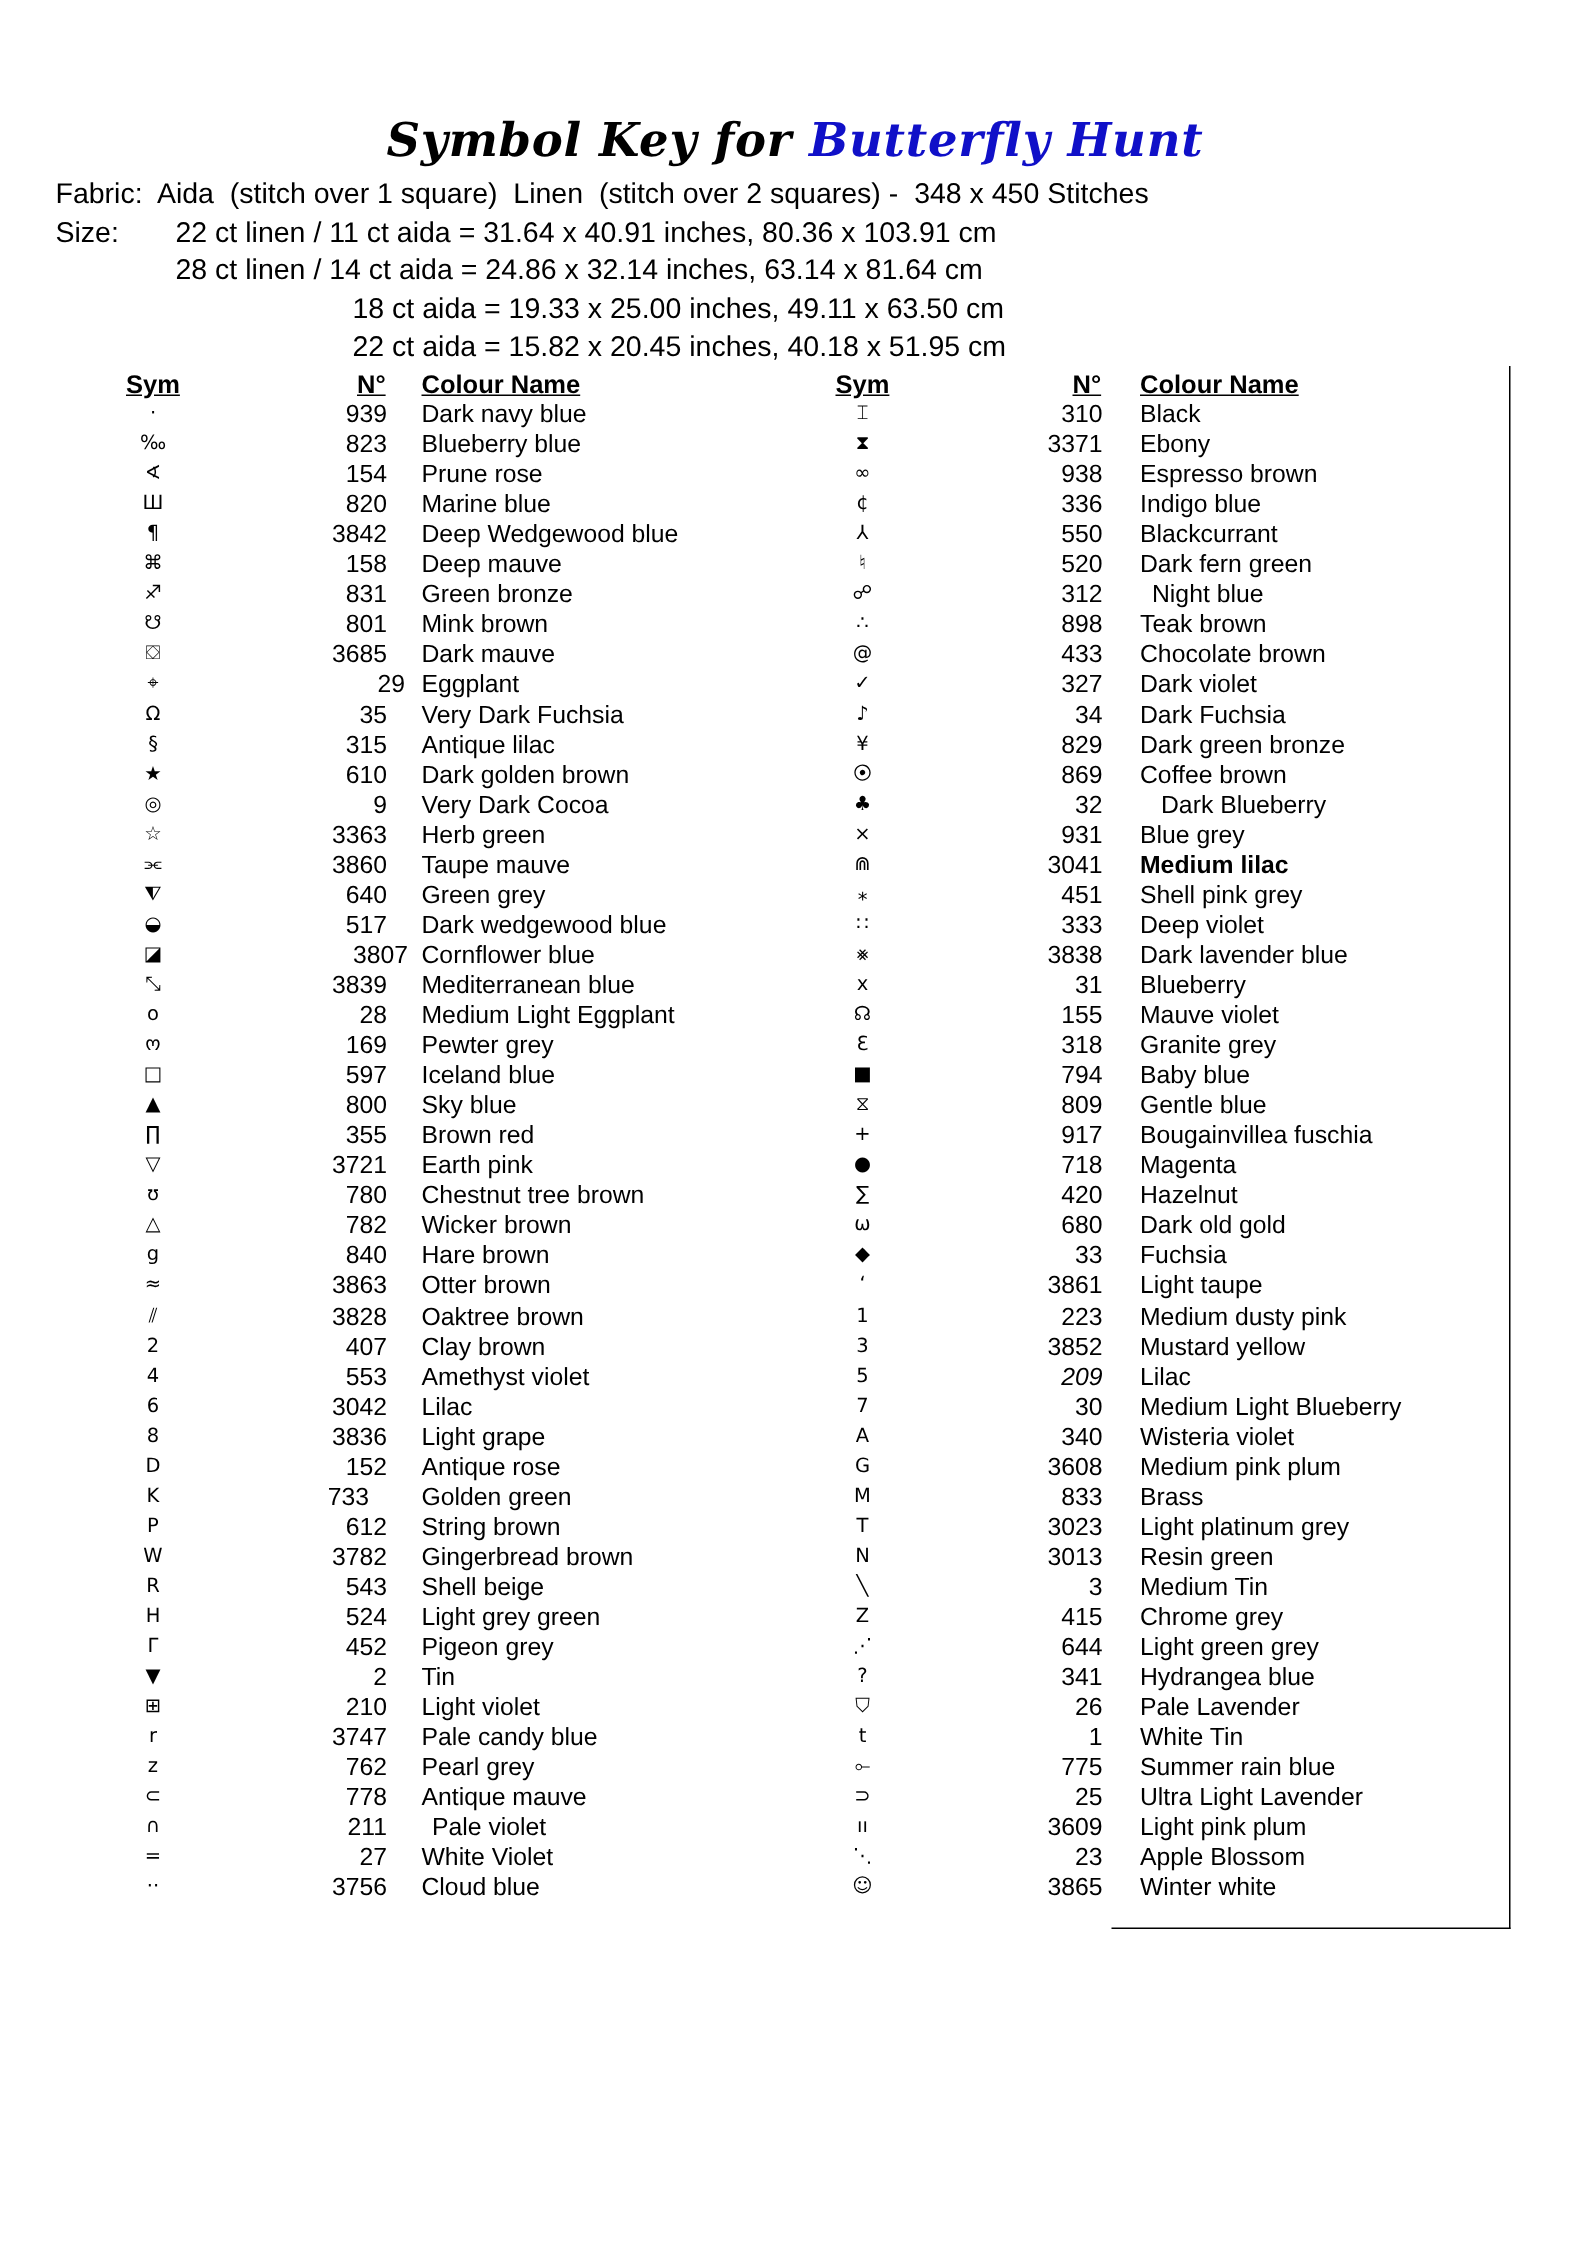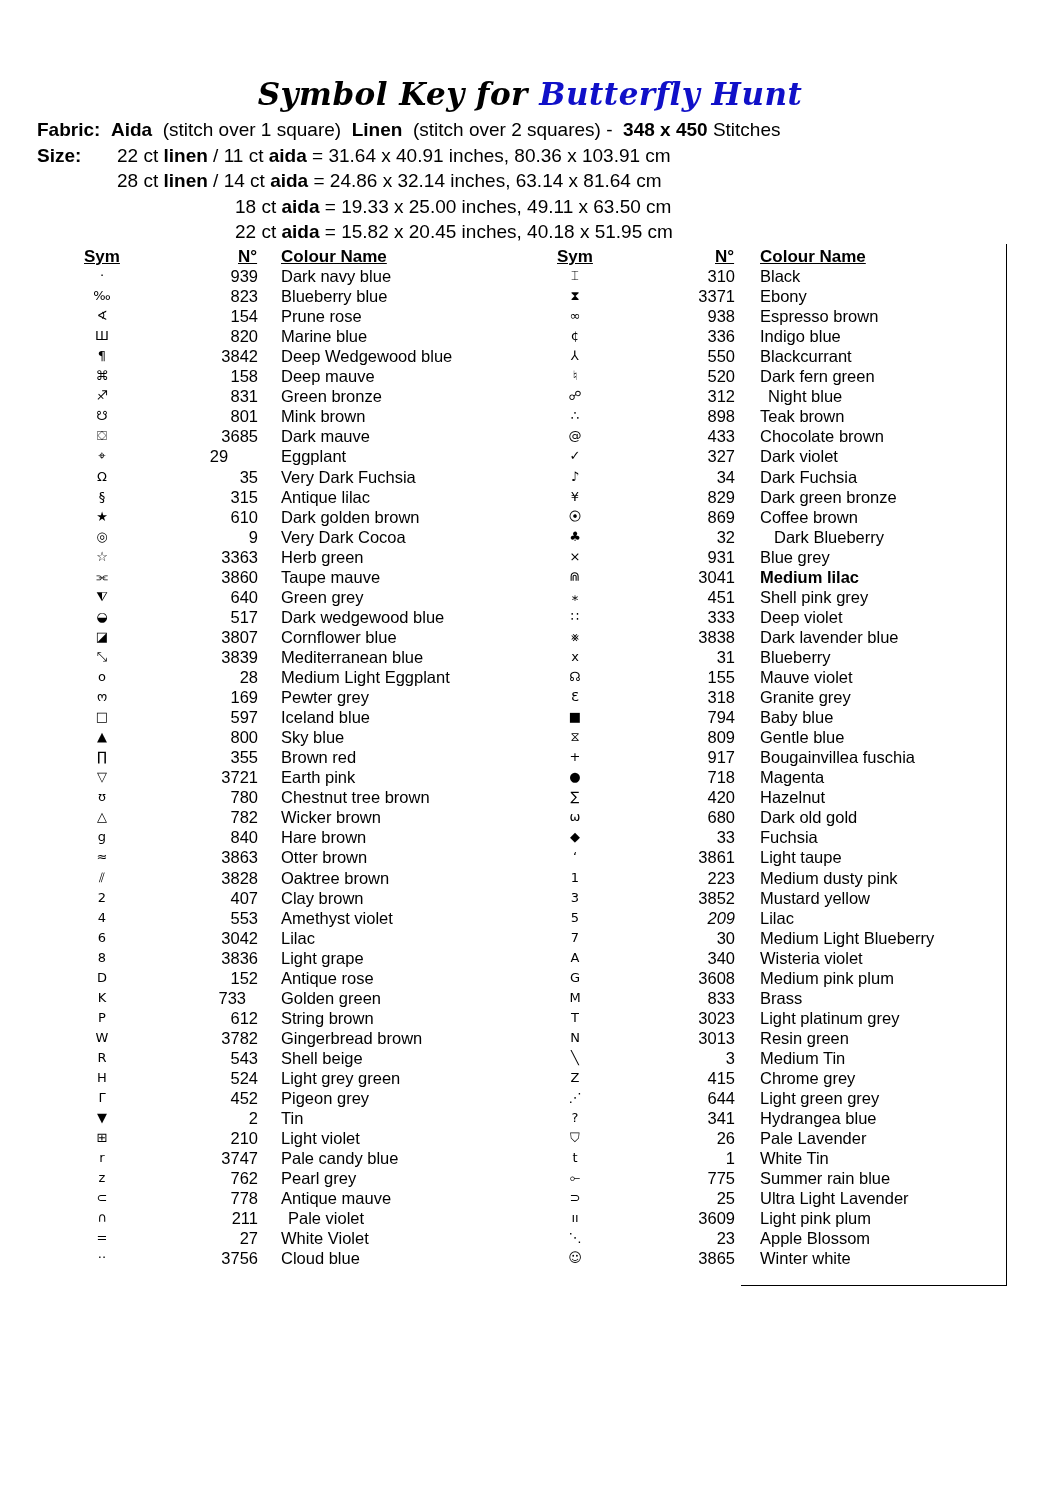--- a/index.html
+++ b/index.html
@@ -1,20 +1,20 @@
 <!DOCTYPE html>
 <html><head>
 <meta charset="utf-8">
 <style>
   html, body { margin:0; padding:0; background:#ffffff; }
   body { width:1060px; height:1500px; position:relative; overflow:hidden; font-family:"Liberation Sans", sans-serif; color:#000; }
   .title { position:absolute; top:76px; left:0; width:1060px; text-align:center; font-family:"DejaVu Serif", serif; font-style:italic; font-weight:bold; font-size:31px; letter-spacing:0.5px; }
   .title .accent { color:#1010c8; }
   .hdr { position:absolute; font-size:19px; white-space:nowrap; }
-  .hdr b { font-weight:bold; }
+  .hdr b { font-weight:normal; }
   .col-head { position:absolute; top:247px; font-size:17px; font-weight:bold; text-decoration:underline; }
   .row { position:absolute; height:20px; font-size:16.5px; line-height:20px; white-space:nowrap; }
   .sym { position:absolute; width:40px; text-align:center; font-family:"DejaVu Sans", sans-serif; font-size:13px; }
   .num { position:absolute; width:70px; text-align:right; }
   .name { position:absolute; }
   .vline { position:absolute; left:1006px; top:244px; width:1px; height:1042px; background:#000; }
   .hline { position:absolute; left:741px; top:1285px; width:266px; height:1px; background:#000; }
 </style>
 </head>
 <body>
@@ -96,21 +96,21 @@
       <span class="num" style="left: 188px;">801</span>
       <span class="name" style="left: 281px;">Mink brown</span>
     </div>
     <div class="row" style="top: 426.4px; left: 0px;">
       <span class="sym" style="left: 82px;">⛋</span>
       <span class="num" style="left: 188px;">3685</span>
       <span class="name" style="left: 281px;">Dark mauve</span>
     </div>
     <div class="row" style="top: 446.45px; left: 0px;">
       <span class="sym" style="left: 82px;">⌖</span>
-      <span class="num" style="left: 184px; text-align: center;">29</span>
+      <span class="num" style="left: 200px;">29</span>
       <span class="name" style="left: 281px;">Eggplant</span>
     </div>
     <div class="row" style="top: 466.5px; left: 0px;">
       <span class="sym" style="left: 82px;">Ω</span>
       <span class="num" style="left: 188px;">35</span>
       <span class="name" style="left: 281px;">Very Dark Fuchsia</span>
     </div>
     <div class="row" style="top: 486.55px; left: 0px;">
       <span class="sym" style="left: 82px;">§</span>
       <span class="num" style="left: 188px;">315</span>
@@ -141,21 +141,21 @@
       <span class="num" style="left: 188px;">640</span>
       <span class="name" style="left: 281px;">Green grey</span>
     </div>
     <div class="row" style="top: 606.85px; left: 0px;">
       <span class="sym" style="left: 82px;">◒</span>
       <span class="num" style="left: 188px;">517</span>
       <span class="name" style="left: 281px;">Dark wedgewood blue</span>
     </div>
     <div class="row" style="top: 626.9px; left: 0px;">
       <span class="sym" style="left: 82px;">◪</span>
-      <span class="num" style="left: 188px;">3807</span>
+      <span class="num" style="left: 202px;">3807</span>
       <span class="name" style="left: 281px;">Cornflower blue</span>
     </div>
     <div class="row" style="top: 646.95px; left: 0px;">
       <span class="sym" style="left: 82px;">⤡</span>
       <span class="num" style="left: 188px;">3839</span>
       <span class="name" style="left: 281px;">Mediterranean blue</span>
     </div>
     <div class="row" style="top: 667px; left: 0px;">
       <span class="sym" style="left: 82px;">o</span>
       <span class="num" style="left: 188px;">28</span>

